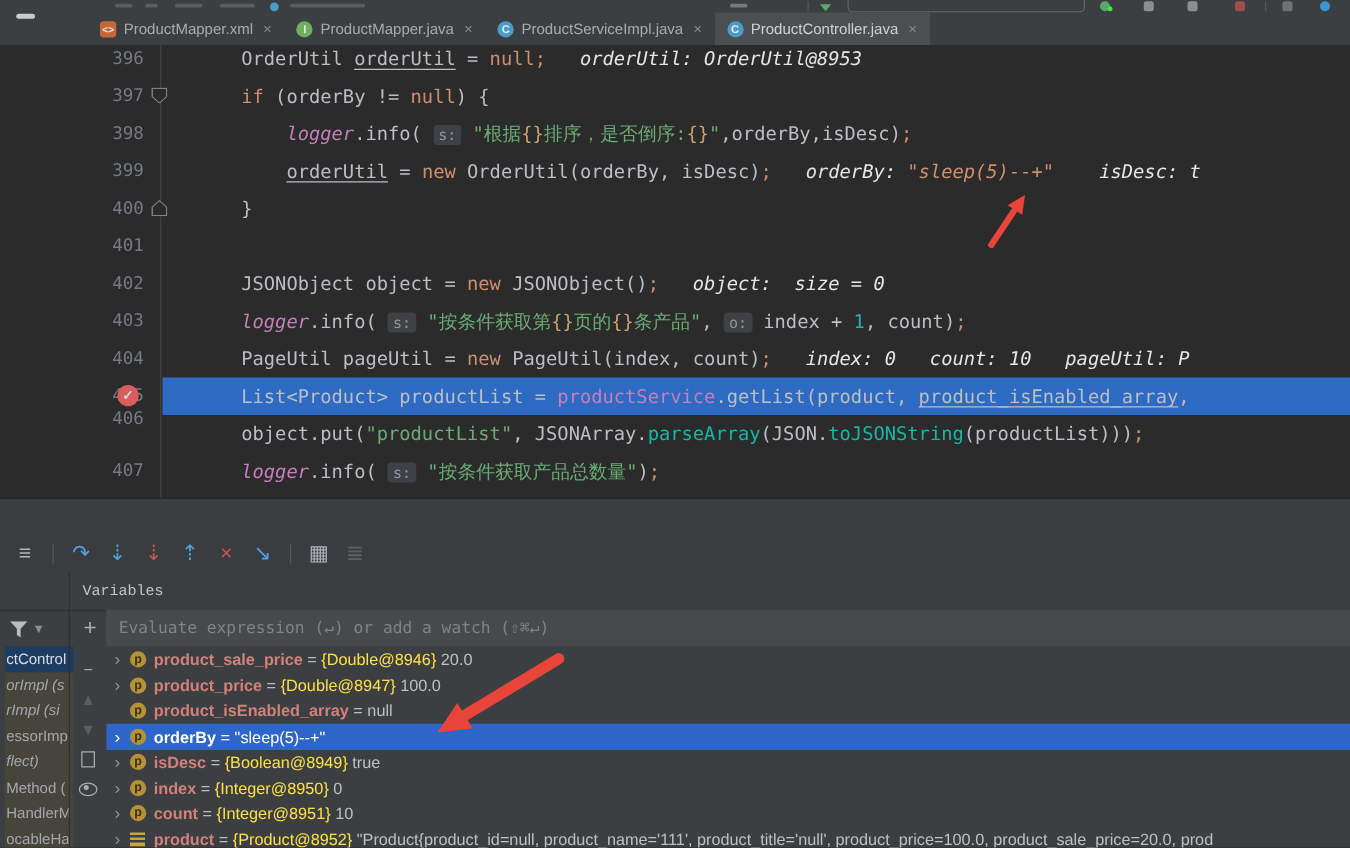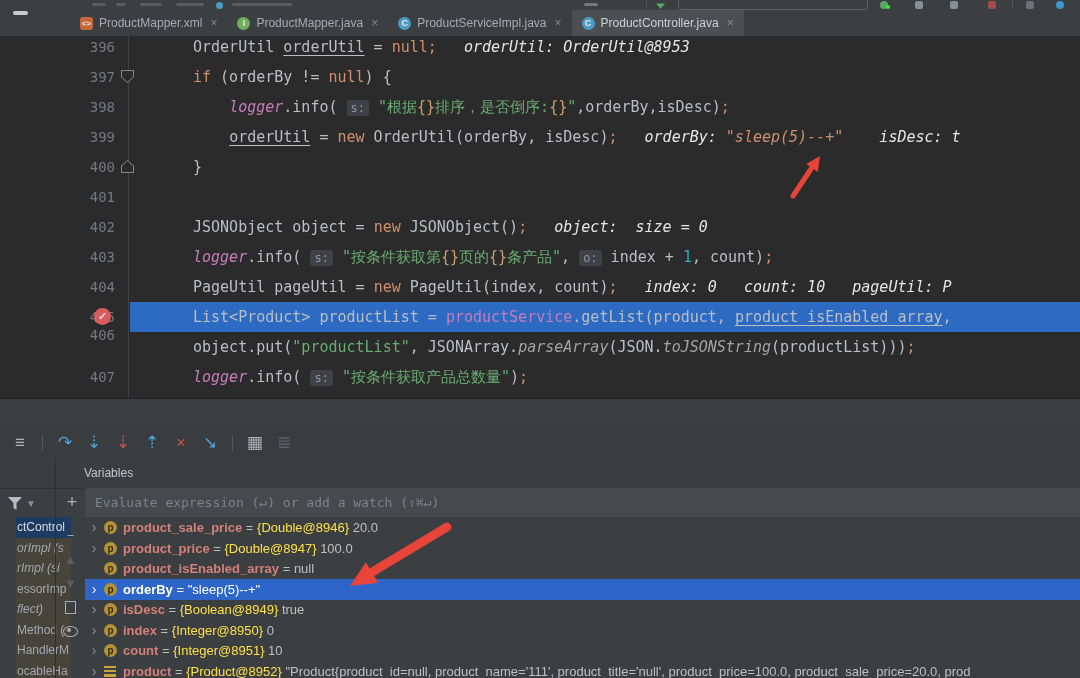--- a/index.html
+++ b/index.html
@@ -32,21 +32,21 @@
   #strip-block-tan{position:absolute;top:264px;left:0;width:22px;height:32px;background:#7E7557;}
   #strip-block-navy{position:absolute;top:324px;left:0;width:22px;height:32px;background:#1F3E63;}
   #gutter-sep{position:absolute;left:128px;top:0;bottom:0;width:1px;background:#3F4244;z-index:1;}
   #exec-line-bg{position:absolute;left:130px;right:0;top:266px;height:30px;background:#2D6BC3;z-index:0;}
   .gut-num{position:absolute;left:24px;width:91px;height:30px;line-height:30px;text-align:right;
            color:#747A83;font-size:14px;z-index:1;}
   .code-line{position:absolute;left:0;right:0;height:30px;line-height:30px;padding-left:193px;
              white-space:pre;z-index:2;}
   .tok-m{color:#BCBEC4}.tok-k{color:#CF8E6D}.tok-s{color:#6AAB73}.tok-sb{color:#C9A26D}
   .tok-n{color:#2AACB8}.tok-f{color:#C77DBB}.tok-fi{color:#C77DBB;font-style:italic}
-  .tok-mi{color:#a3a3a3;font-style:italic}
+  .tok-mi{color:#14b8a6;}
   .tok-u{color:#BCBEC4;text-decoration:underline;text-underline-offset:3px;}
   .tok-p{color:#CF8E6D}
   .tok-h{color:#e5e5e5;font-style:italic}
   .tok-hv{color:#CF8E6D;font-style:italic}
   .tok-b{display:inline-block;background:#3E4246;color:#9096A1;border-radius:3px;padding:0 4px;
          font-size:12px;line-height:16px;font-style:normal;}
   #breakpoint{position:absolute;left:94px;top:272px;width:17px;height:17px;border-radius:50%;
               background:#DB5C5C;z-index:2;display:flex;align-items:center;justify-content:center;}
   #breakpoint .chk{color:#D6DADD;font-size:11px;font-weight:bold;font-family:"Liberation Sans",sans-serif;}
   .fold{position:absolute;left:121px;width:13px;height:13px;background:#82868A;z-index:2;}
@@ -57,33 +57,33 @@
   
   #debugger{position:absolute;top:398px;left:0;width:1080px;height:280px;background:#3C3F41;border-top:1px solid #1F2123;}
   #dbg-header{position:absolute;top:0;left:0;right:0;height:29px;background:#3A4757;}
   #dbg-tab{position:absolute;left:8px;top:0;height:26px;line-height:26px;font-size:12px;color:#C7CBD0;}
   #dbg-tab .close{color:#8A8F94;margin-left:8px;}
   #dbg-tab-underline{position:absolute;left:0;top:26px;width:110px;height:3px;background:#4A8CDB;}
   #dbg-toolbar{position:absolute;top:29px;left:0;right:0;height:30px;background:#393D40;display:flex;align-items:center;padding-left:10px;gap:9px;}
   .tb-icon{width:20px;height:20px;display:flex;align-items:center;justify-content:center;font-size:17px;line-height:20px;}
   .tb-sep{width:1px;height:16px;background:#55585B;margin:0 3px;}
   #vars-header{position:absolute;top:59px;left:0;right:0;height:30px;background:#3B3E41;border-bottom:1px solid #303335;}
-  #vars-title{position:absolute;left:84px;top:0;height:30px;line-height:30px;font-size:12px;color:#C2C5C9;}
+  #vars-title{position:absolute;left:66px;top:0;height:30px;line-height:30px;font-size:12px;color:#C2C5C9;font-family:Liberation Mono, monospace;}
   #col-sep{position:absolute;left:55px;top:59px;bottom:0;width:1px;background:#2E3133;z-index:4;}
   #eval-row{position:absolute;top:89px;left:0;right:0;height:29px;}
   #eval-field{position:absolute;left:85px;right:0;top:0;height:29px;background:#474A4C;}
   #eval-text{position:absolute;left:10px;top:0;height:29px;line-height:29px;font-family:"DejaVu Sans Mono",monospace;
              font-size:13px;color:#7E838A;white-space:pre;}
   #filter-area{position:absolute;left:8px;top:4px;width:44px;height:22px;display:flex;align-items:center;gap:4px;}
   #funnel{width:14px;height:13px;}
   #filter-caret{color:#8A8E93;font-size:10px;}
   #add-watch{position:absolute;left:60px;top:2px;width:24px;height:24px;color:#A9ADB2;font-size:18px;
              display:flex;align-items:center;justify-content:center;}
   #dbg-content{position:absolute;top:118px;left:0;right:0;bottom:0;overflow:hidden;}
-  #frames-col{position:absolute;left:16px;top:0;width:55px;bottom:0;overflow:hidden;}
+  #frames-col{position:absolute;left:4px;top:0;width:55px;bottom:0;overflow:hidden;}
   .frame-row{position:absolute;left:0;width:55px;height:21px;line-height:21px;font-size:12px;color:#A2A7AD;
              white-space:nowrap;overflow:hidden;background:#47453B;padding-left:1px;}
   .frame-row.sel{background:#1E3C61;color:#D9DCE0;}
   .frame-row.it{font-style:italic;}
   #side-strip{position:absolute;left:56px;top:0;width:29px;bottom:0;}
   .strip-icon{position:absolute;left:0;width:29px;height:20px;display:flex;align-items:center;justify-content:center;
               color:#A9ADB2;font-size:13px;}
   .strip-icon.muted{color:#595E62;}
   .eye-shape{width:13px;height:9px;border:1.5px solid #A9ADB2;border-radius:50%;position:relative;}
   .eye-shape::after{content:"";position:absolute;left:3px;top:1.5px;width:4px;height:4px;border-radius:50%;background:#A9ADB2;}

